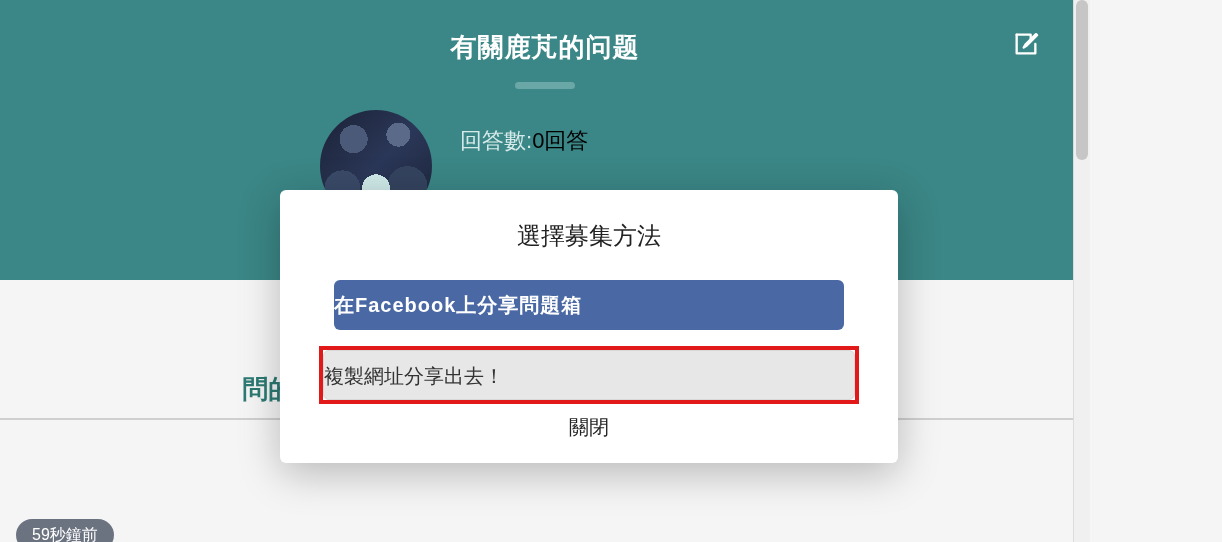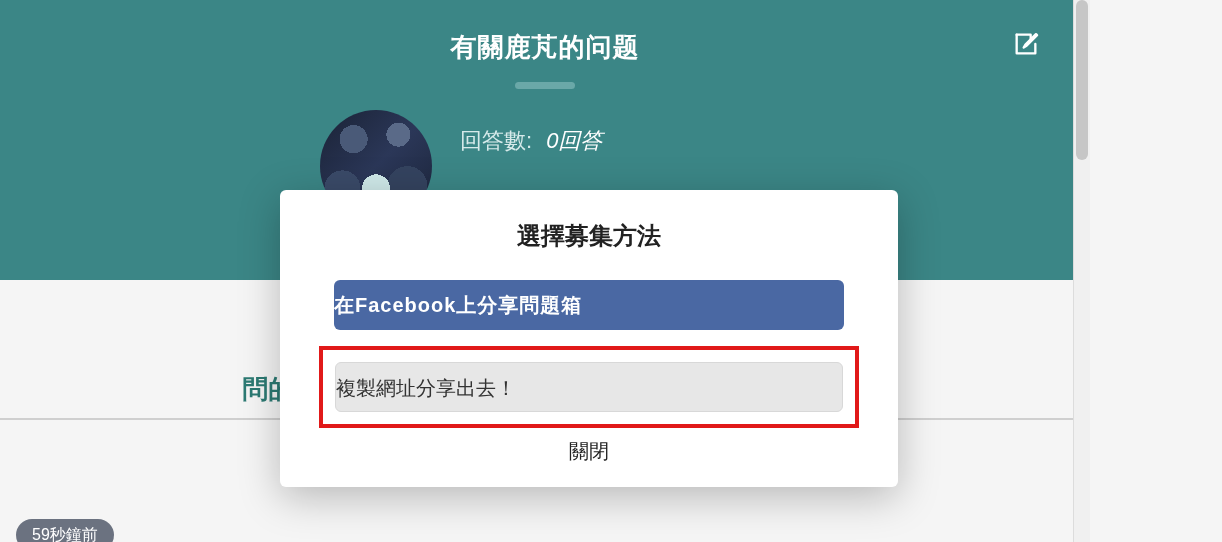--- a/index.html
+++ b/index.html
@@ -63,24 +63,24 @@
       radial-gradient(circle at 20% 70%, #3a4a68 0 18px, transparent 18px),
       radial-gradient(circle at 78% 68%, #34435f 0 20px, transparent 20px),
       linear-gradient(135deg, #1a2235 0%, #2b3758 50%, #1b2439 100%);
   }
   .stats {
     position: absolute;
     top: 120px; left: 460px;
     color: #cfe4e4;
     font-size: 22px;
   }
-  .stats .row { display: flex; gap: 14px; padding: 6px 0; border-bottom: 1px solid rgba(255,255,255,0.35); width: 300px; }
+  .stats .row { display: flex; padding: 6px 0; border-bottom: 1px solid rgba(255,255,255,0.35); width: 300px; }
   .stats .row:last-child { border-bottom: none; }
   .stats .label { color: #d6eaea; }
-  .stats .value { color: #ffffff; font-style: italic; }
+  .stats .value { color: #000000; }
 
   
   .tabs {
     position: absolute;
     top: 360px; left: 0; right: 17px;
     height: 60px;
     display: flex;
     border-bottom: 2px solid #cfcfcf;
   }
   .tabs .tab {
@@ -114,21 +114,21 @@
     top: 190px; left: 280px;
     width: 618px;
     background: #ffffff;
     border-radius: 6px;
     box-shadow: 0 10px 40px rgba(0,0,0,0.25);
     padding: 30px 30px 22px 30px;
   }
   .modal-title {
     text-align: center;
     font-size: 24px;
-    font-weight: 700;
+    font-weight: 400;
     color: #222;
     margin-bottom: 28px;
   }
   .btn {
     display: block;
     width: 510px;
     margin: 0 auto 0 auto;
     height: 50px;
     line-height: 50px;
     text-align: left;
@@ -139,21 +139,20 @@
   }
   .btn-fb {
     background: #4a68a3;
     color: #fff;
     font-weight: 700;
     letter-spacing: 1px;
   }
   .copy-wrap {
     width: 540px;
     margin: 16px auto 10px auto;
-    padding: 12px;
     border: 4px solid #e11919;
   }
   .btn-copy {
     background: #e7e7e7;
     color: #333;
     border: 1px solid #d8d8d8;
     width: 100%;
   }
   .modal-close {
     text-align: center;

